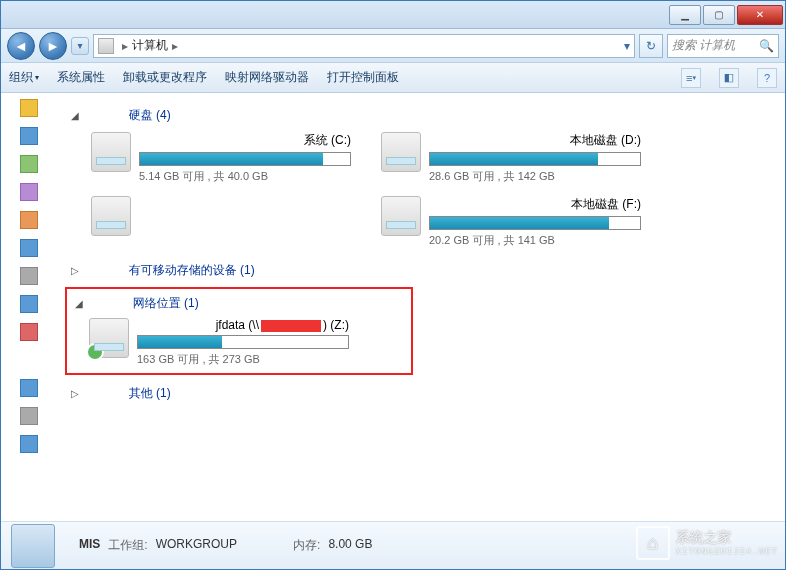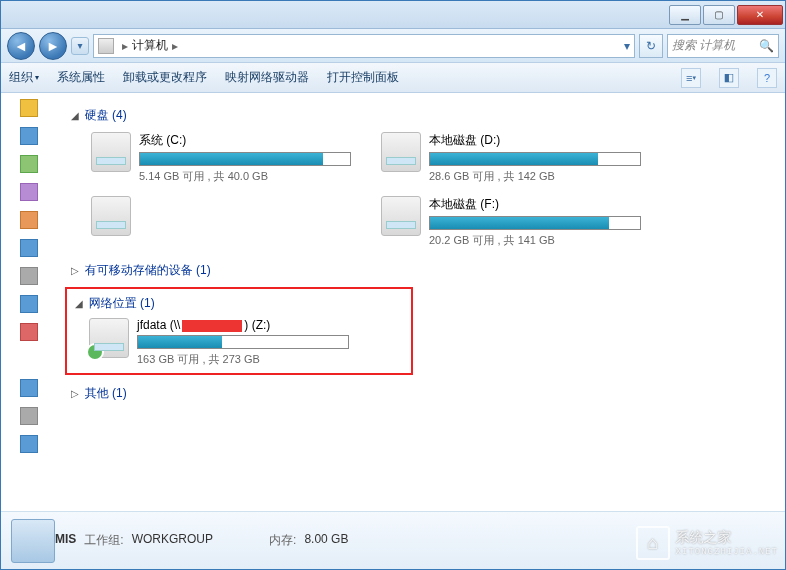--- a/index.html
+++ b/index.html
@@ -33,36 +33,36 @@
 .sidebar .sicon.b { background:#5a9bd5;border-color:#3a7bb5;}
 .sidebar .sicon.g { background:#8cc474;border-color:#5ca64c;}
 .sidebar .sicon.p { background:#b88cd4;border-color:#9865b8;}
 .sidebar .sicon.o { background:#e89858;border-color:#c77830;}
 .sidebar .sicon.gr { background:#aaa;border-color:#888;}
 .sidebar .sicon.r { background:#d66;border-color:#b44;}
 
 .content { flex:1; overflow:auto; padding:10px 14px; font-size:12px; color:#222;}
 .section-hdr { display:flex;align-items:center;gap:6px;margin:4px 0 8px 0;}
 .section-hdr .tri { font-size:10px;color:#555;cursor:default;}
-.section-hdr .txt { color:#003399;}
+.section-hdr .txt { color:#003399;margin-left:44px;}
 .drive-grid { display:flex;flex-wrap:wrap;gap:12px 30px; padding-left:20px;}
 .drive { width:260px; display:flex; gap:8px;}
 .drive .dicn { width:40px;height:40px;flex-shrink:0;background:linear-gradient(#f4f4f4,#d8d8d8);border:1px solid #bbb;border-radius:3px;position:relative;}
 .drive .dicn::after{content:"";position:absolute;left:4px;right:4px;bottom:6px;height:6px;background:#cfe6f7;border:1px solid #9cc;}
 .drive .dicn.net::before{content:"";position:absolute;left:-4px;bottom:-4px;width:14px;height:14px;background:#5cb85c;border-radius:50%;border:2px solid #fff;}
 .drive .dinfo { flex:1; display:flex;flex-direction:column;gap:3px;}
-.drive .dname { font-size:12px;color:#000;}
+.drive .dname { font-size:12px;color:#000;text-align:right;}
 .drive .dname .redact { display:inline-block;width:60px;height:12px;background:#e33;vertical-align:middle;margin:0 2px;}
 .drive .bar { height:14px;border:1px solid #888;background:#fff;position:relative;}
 .drive .bar .fill { position:absolute;left:0;top:0;bottom:0;background:linear-gradient(#3bb3d6,#1a8db3);}
 .drive .dsub { font-size:11px;color:#666;}
 
 .redbox { border:2px solid #e22; padding:6px 8px; margin:2px 0 10px -6px; width:348px;}
 
-.statusbar { height:58px;border-top:1px solid #cfe0ee;background:linear-gradient(#f4f9fe,#e4eef8);display:flex;align-items:center;padding:0 10px;gap:0;font-size:12px;color:#333;}
+.statusbar { height:48px;border-top:1px solid #cfe0ee;background:linear-gradient(#f4f9fe,#e4eef8);display:flex;align-items:center;padding:0 10px;gap:24px;font-size:12px;color:#333;}
 .statusbar .pc { width:44px;height:44px;background:linear-gradient(#d8e8f6,#a8c8e4);border:1px solid #7fa8cc;border-radius:3px;}
 .statusbar .info { display:flex;flex-direction:column;gap:2px;}
 .statusbar .row { display:flex;gap:8px;}
 .statusbar .lbl { color:#666;}
 
 .watermark { position:absolute;right:8px;bottom:10px;color:rgba(255,255,255,.85);font-size:14px;display:flex;align-items:center;gap:6px;text-shadow:0 0 2px #888;}
 .watermark .logo { width:34px;height:34px;border:2px solid rgba(255,255,255,.8);border-radius:3px;display:flex;align-items:center;justify-content:center;font-size:18px;}
 .watermark .sub { font-size:9px;letter-spacing:1px;opacity:.8;display:block;font-family:Liberation Mono, monospace;}
 </style>
 </head>

